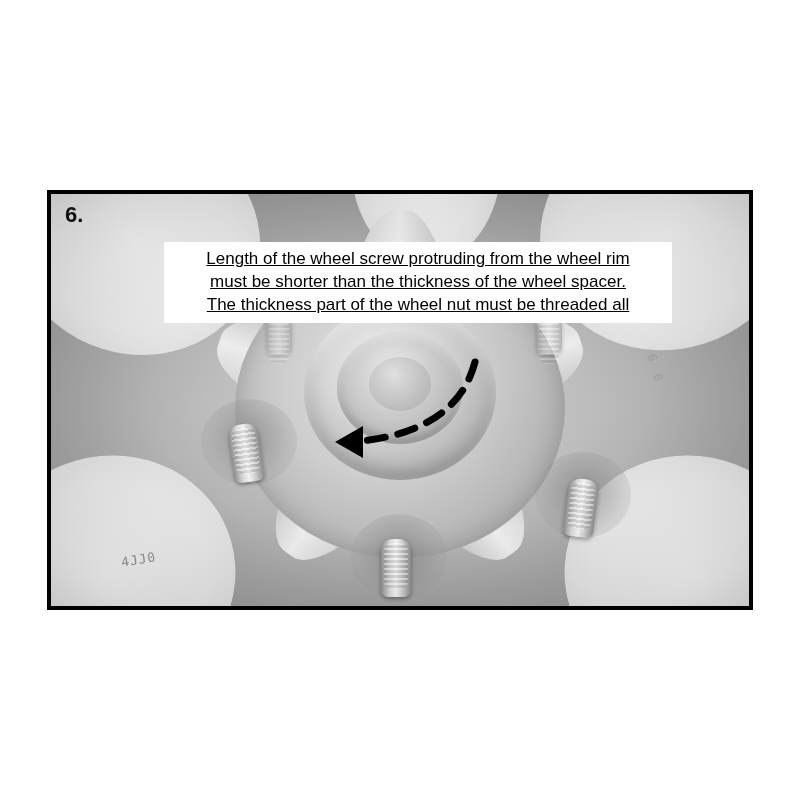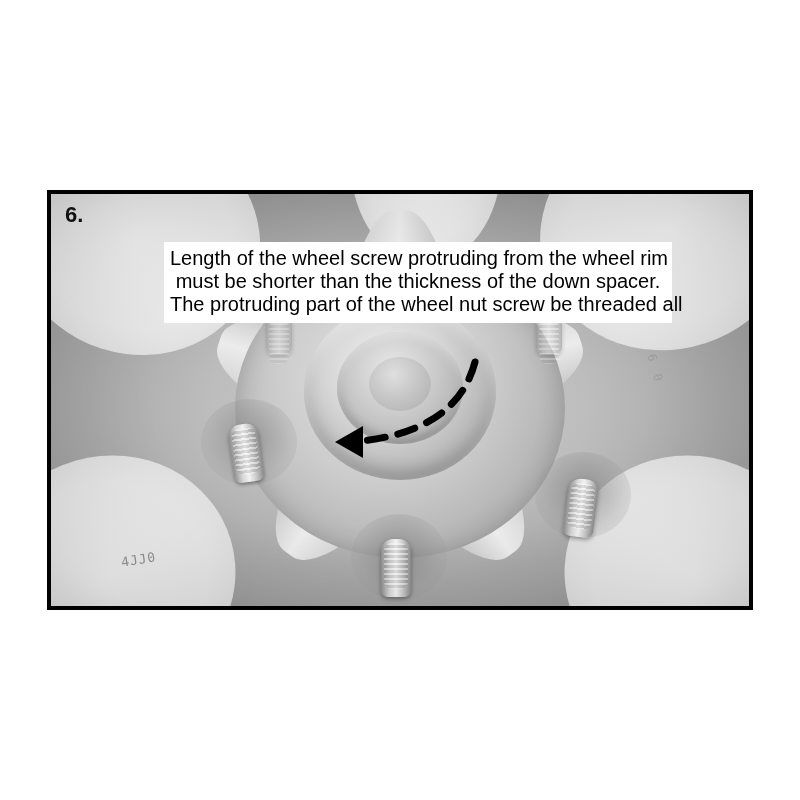--- a/index.html
+++ b/index.html
@@ -187,25 +187,26 @@
   }
 
   
   #caption {
     position: absolute;
     left: 113px;
     top: 48px;
     width: 508px;
     background: #ffffff;
     color: #000000;
-    font-size: 20px;
+    font-size: 17px;
     line-height: 23px;
     text-align: center;
     padding: 5px 6px 7px 6px;
     box-sizing: border-box;
+    text-decoration: underline;
   }
   #caption .line { white-space: nowrap; }
 
   
   #arrow {
     position: absolute;
     left: 228px;
     top: 150px;
     width: 220px;
     height: 140px;
@@ -256,18 +257,18 @@
 
     <svg id="arrow" viewBox="0 0 220 140">
       <path d="M196 18 C185 60, 150 92, 72 98" fill="none" stroke="#000000" stroke-width="7" stroke-linecap="round" stroke-dasharray="18 13"></path>
       <polygon points="56,98 84,82 84,114" fill="#000000"></polygon>
     </svg>
 
     <div id="step-number">6.</div>
 
     <div id="caption">
       <div class="line">Length of the wheel screw protruding from the wheel rim</div>
-      <div class="line">must be shorter than the thickness of the down spacer.</div>
-      <div class="line">The protruding part of the wheel nut screw be threaded all</div>
+      <div class="line">must be shorter than the thickness of the wheel spacer.</div>
+      <div class="line">The thickness part of the wheel nut must be threaded all</div>
     </div>
 
   </div>
 </div>
 
 </body></html>

